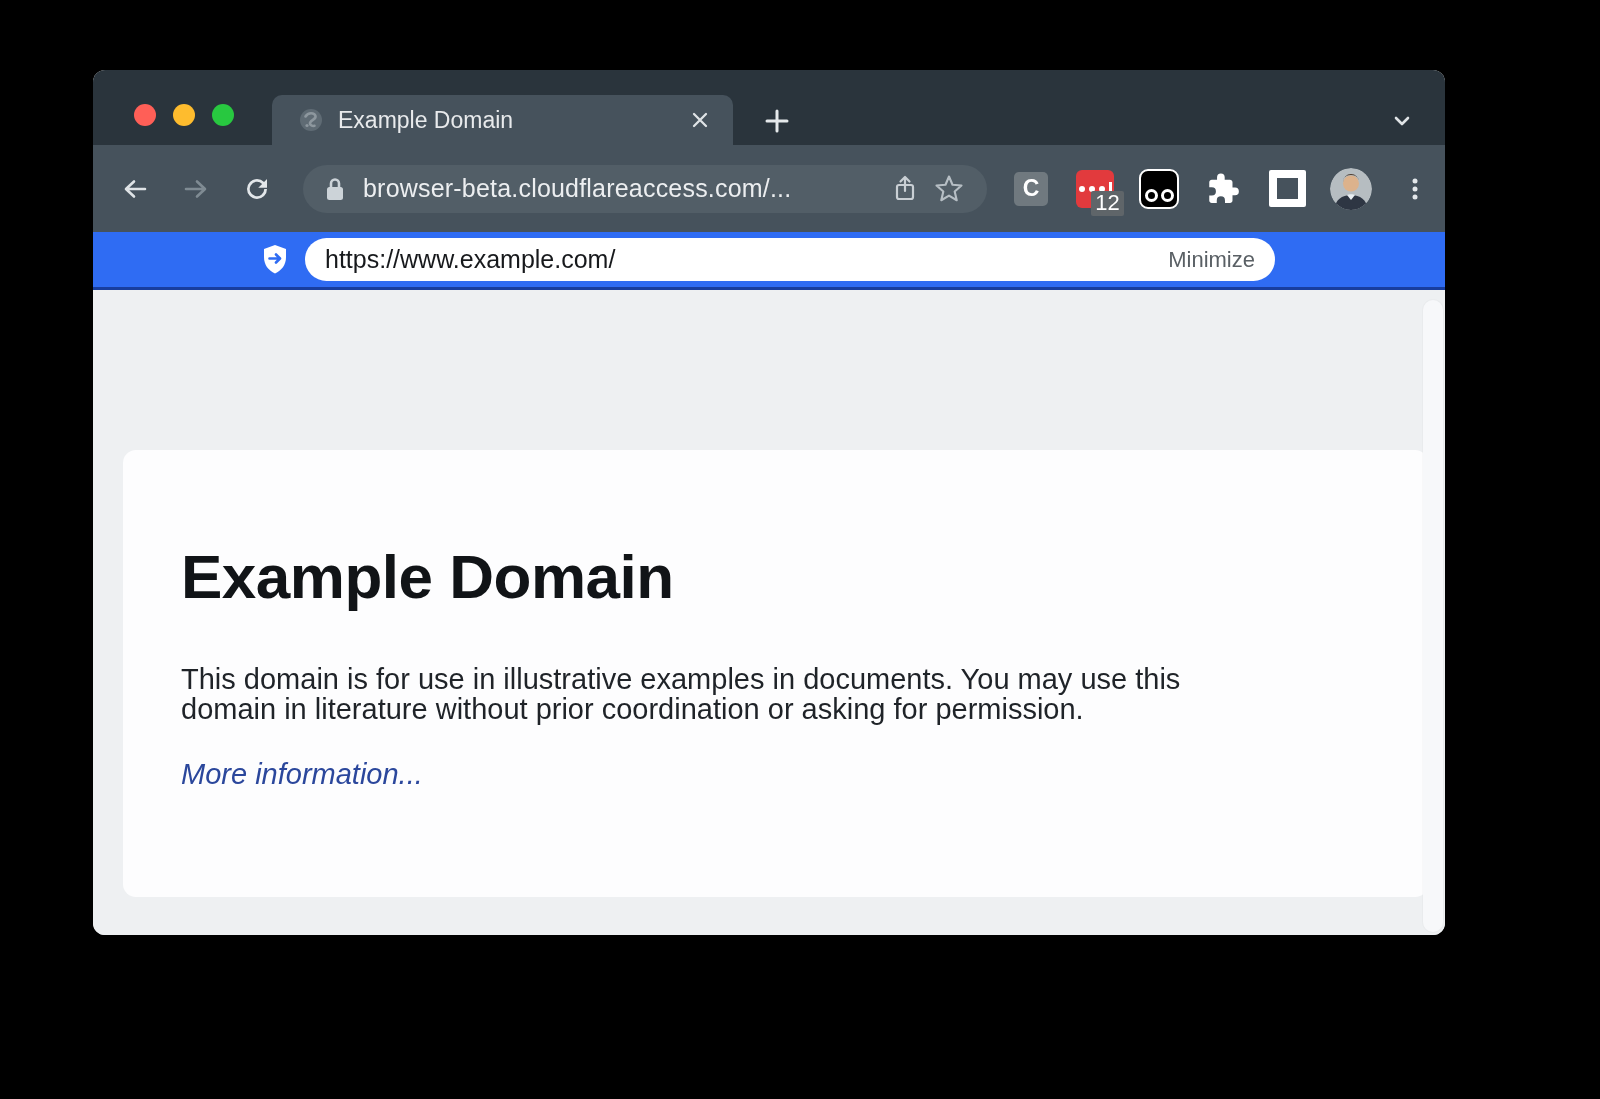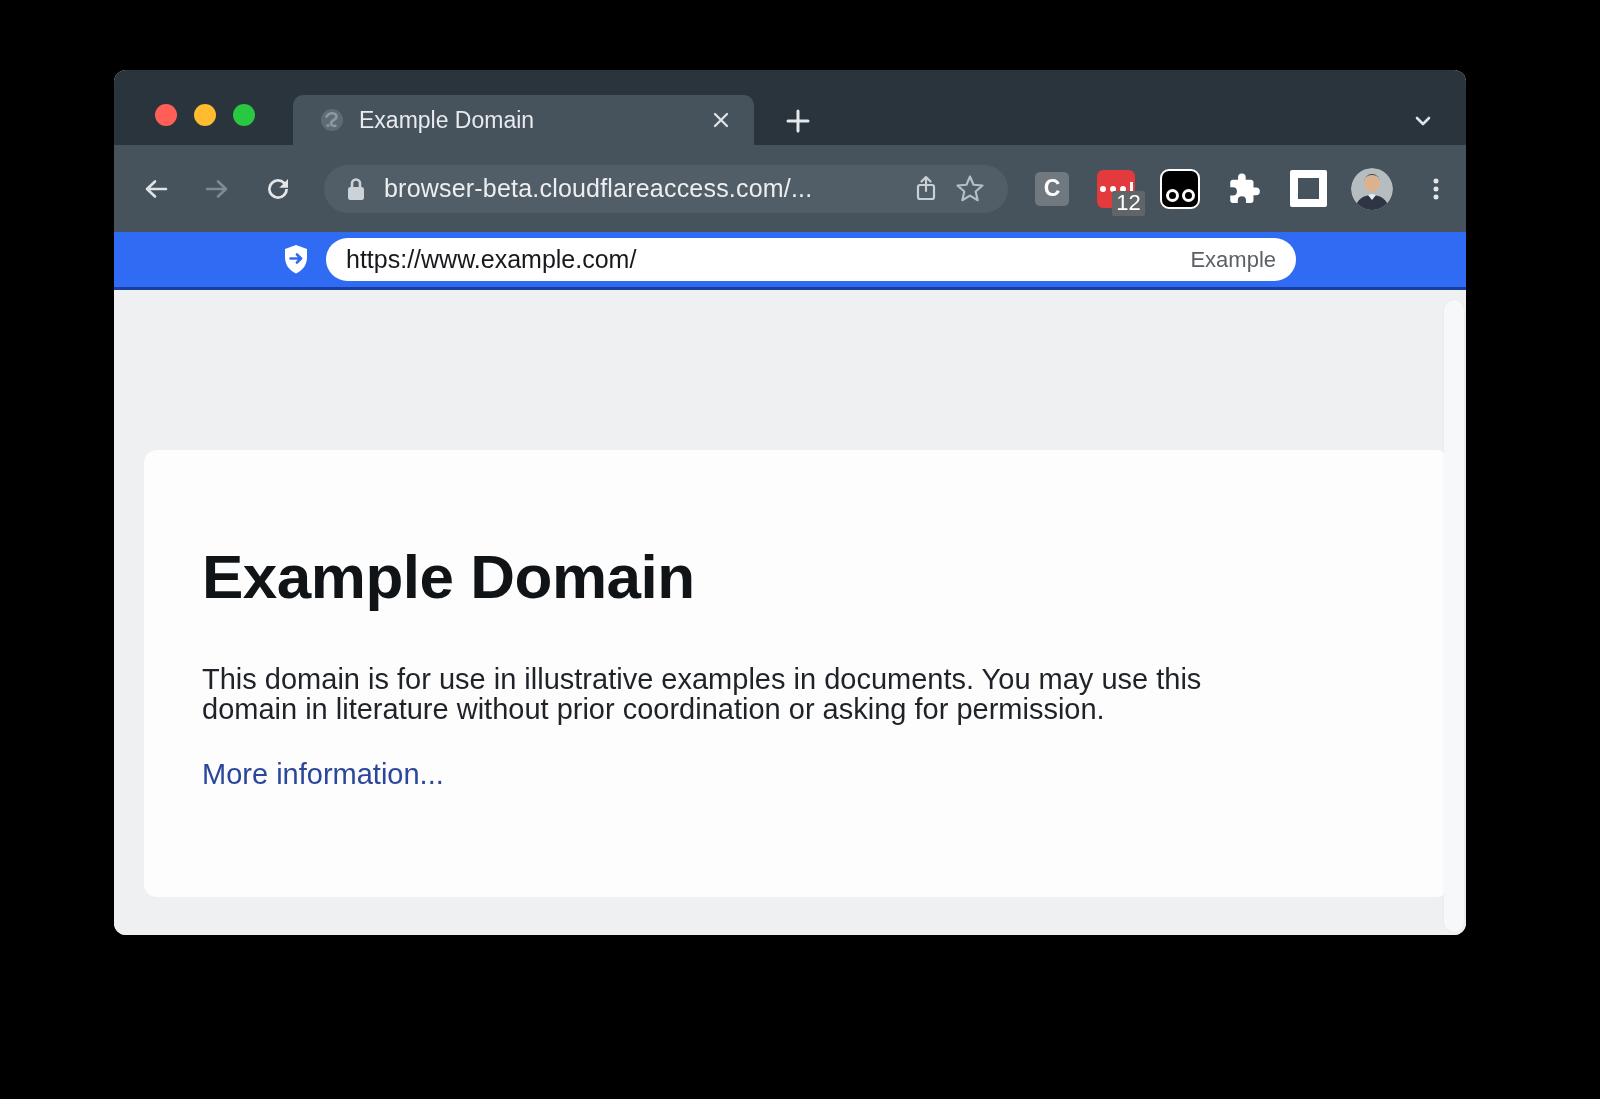--- a/index.html
+++ b/index.html
@@ -3,21 +3,21 @@
 <meta charset="utf-8">
 <style>
   html,body{margin:0;padding:0;}
   body{
     width:1600px;height:1099px;background:#000;
     font-family:"Liberation Sans","DejaVu Sans",sans-serif;
     position:relative;overflow:hidden;
     -webkit-font-smoothing:antialiased;
   }
   .window{
-    position:absolute;left:114px;top:70px;width:1352px;height:865px;
+    position:absolute;left:93px;top:70px;width:1352px;height:865px;
     border-radius:12px;overflow:hidden;display:flex;flex-direction:column;
     background:var(--content_bg,#eef0f2);
   }
   
   .tabstrip{
     position:relative;height:75px;flex:0 0 75px;
     background:var(--frame,#2a343c);
   }
   .traffic{position:absolute;top:34px;left:41px;display:flex;gap:17px;}
   .traffic span{width:22px;height:22px;border-radius:50%;display:block;}
@@ -113,21 +113,21 @@
   }
   .card h1{
     margin:0;font-size:62px;line-height:62px;font-weight:bold;color:#111417;
     letter-spacing:-.5px;
   }
   .card p{
     margin:56px 0 0 0;font-size:29px;line-height:30px;color:#1f2328;max-width:1105px;
   }
   .card a{
     display:inline-block;margin-top:34px;font-size:29px;color:var(--link,#2b479c);
-    text-decoration:none;cursor:pointer;
+    text-decoration:none;cursor:pointer;font-style:italic;
   }
   .scroll-thumb{
     position:absolute;right:2px;top:10px;width:20px;height:632px;border-radius:10px;
     background:#f7f8fa;box-shadow:0 0 0 1px rgba(0,0,0,.02);
   }
   svg{display:block;}
 </style>
 </head>
 <body>
 
@@ -258,21 +258,21 @@
 
   <div class="bluebar">
     <span class="shield">
       <svg width="32" height="34" viewBox="0 0 32 34">
         <path d="M16 2 L27 6 v8 c0 8-4.5 13.5-11 16.5 C9.5 27.5 5 22 5 14 V6 Z" fill="#fff"></path>
         <path d="M10.5 15.5 H20 M17 11.5 L21 15.5 L17 19.5" stroke="#2f6cf3" stroke-width="2.6" fill="none" stroke-linecap="round" stroke-linejoin="round"></path>
       </svg>
     </span>
     <div class="iso-pill">
       <span class="iso-url">https://www.example.com/</span>
-      <span class="iso-min">Example</span>
+      <span class="iso-min">Minimize</span>
     </div>
   </div>
 
   <div class="content">
     <div class="card">
       <h1>Example Domain</h1>
       <p>This domain is for use in illustrative examples in documents. You may use this domain in literature without prior coordination or asking for permission.</p>
       <a href="#">More information...</a>
     </div>
     <div class="scroll-thumb"></div>

